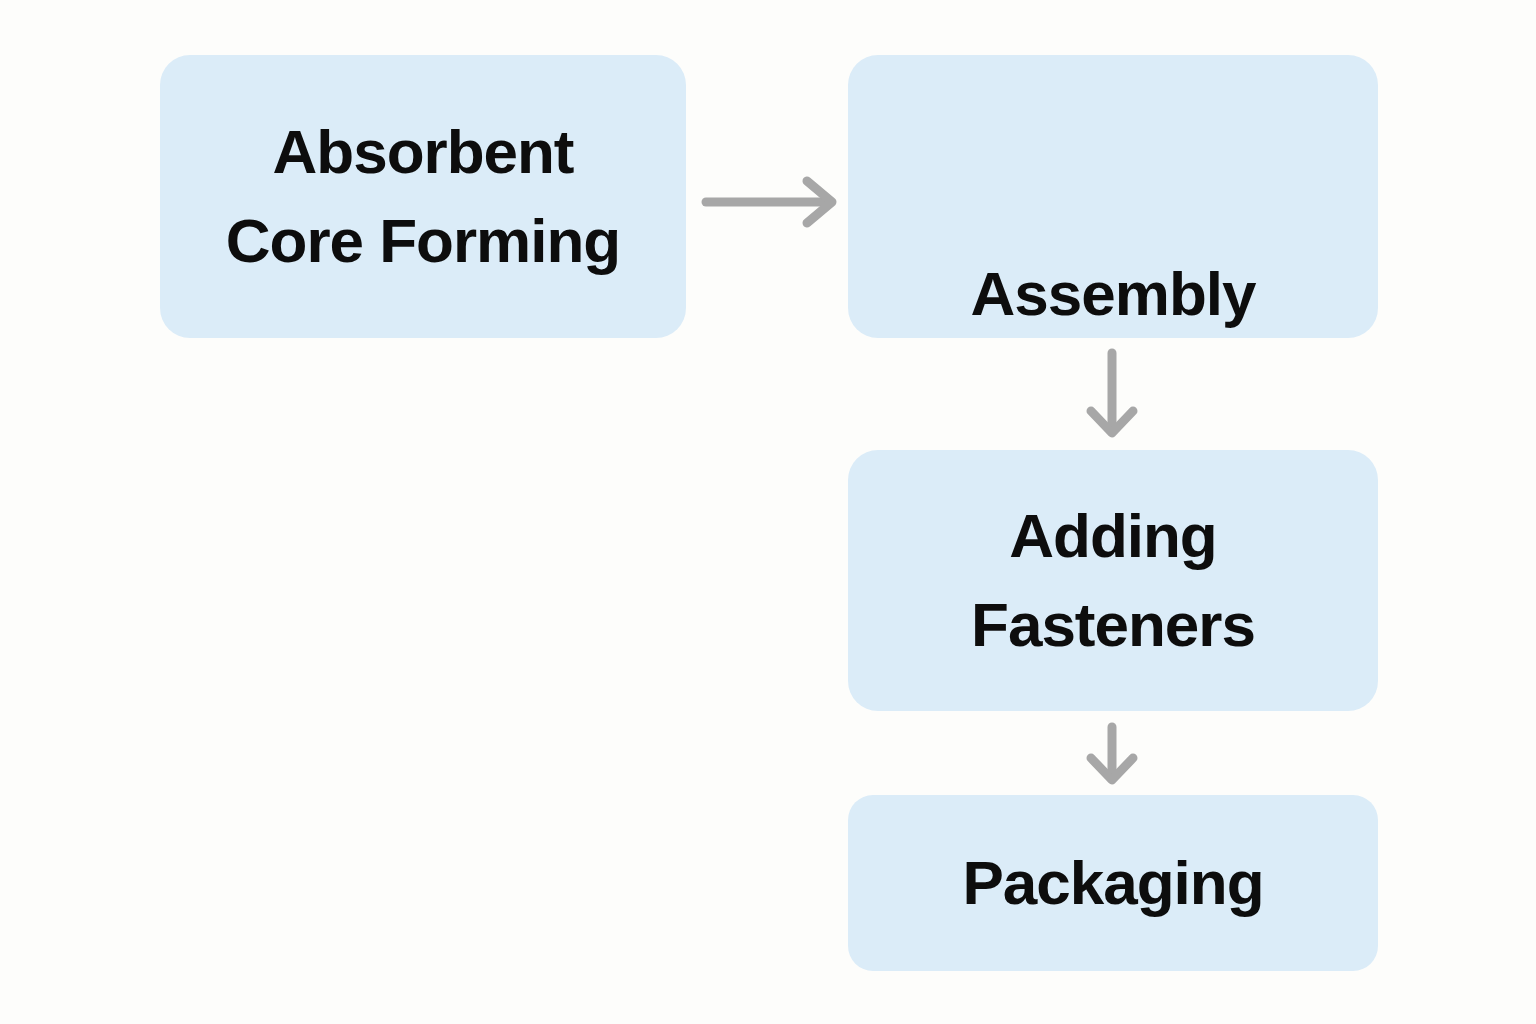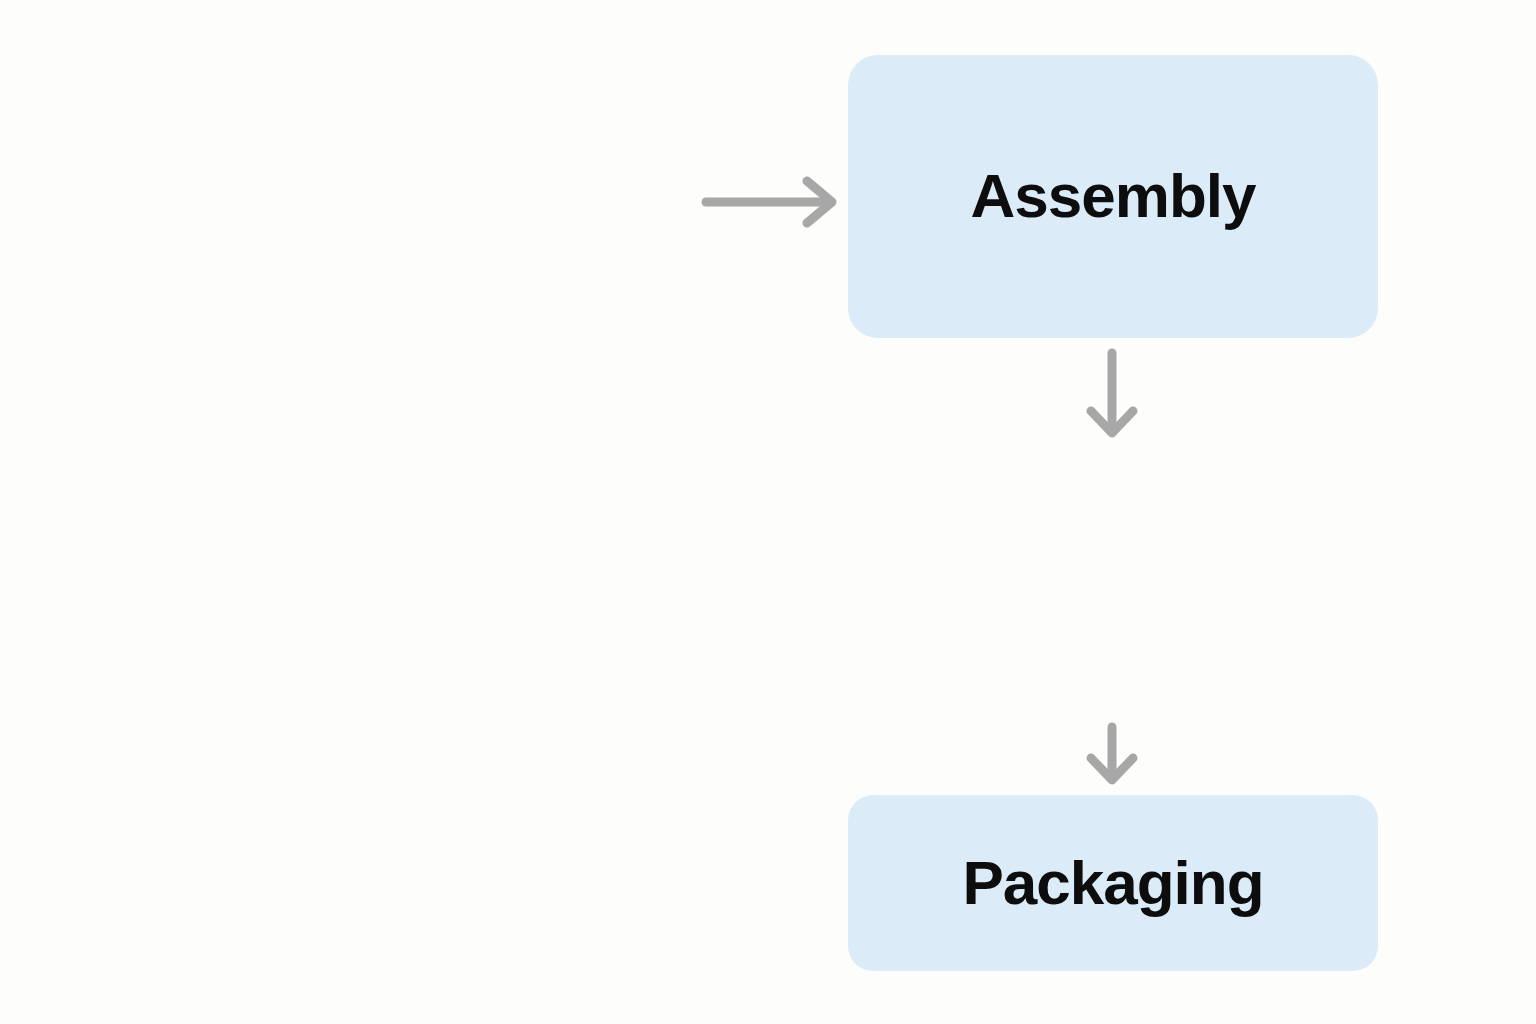--- a/index.html
+++ b/index.html
@@ -33,21 +33,21 @@
     font-weight:700;
     font-size:62px;
     line-height:1.42;
     letter-spacing:-1px;
     padding:0 38px;
   }
   .node .label{
     max-width:452px;
   }
   #node-absorbent-core-forming{left:160px;top:55px;width:526px;height:283px;}
-  #node-assembly{left:848px;top:55px;width:530px;height:283px;}
+  #node-assembly{left:848px;top:55px;width:530px;height:283px;align-items:flex-end;}
   #node-adding-fasteners{left:848px;top:450px;width:530px;height:261px;}
   #node-packaging{left:848px;top:795px;width:530px;height:176px;border-radius:25px;}
   svg.arrows{
     position:absolute;
     left:0;top:0;
     width:1536px;height:1024px;
     pointer-events:none;
   }
   svg.arrows path{
     fill:none;
@@ -55,25 +55,31 @@
     stroke-width:9;
     stroke-linecap:round;
     stroke-linejoin:round;
   }
 </style>
 </head>
 <body>
 
 <div class="canvas">
 
+  <div class="node" id="node-absorbent-core-forming">
+    <span class="label">Absorbent Core Forming</span>
+  </div>
 
   <div class="node" id="node-assembly">
     <span class="label">Assembly</span>
   </div>
 
+  <div class="node" id="node-adding-fasteners">
+    <span class="label">Adding Fasteners</span>
+  </div>
 
   <div class="node" id="node-packaging">
     <span class="label">Packaging</span>
   </div>
 
   <svg class="arrows" viewBox="0 0 1536 1024">
 
     <g>
       <path d="M706 202 H824"></path>
       <path d="M807 181 L832 202 L807 223"></path>

